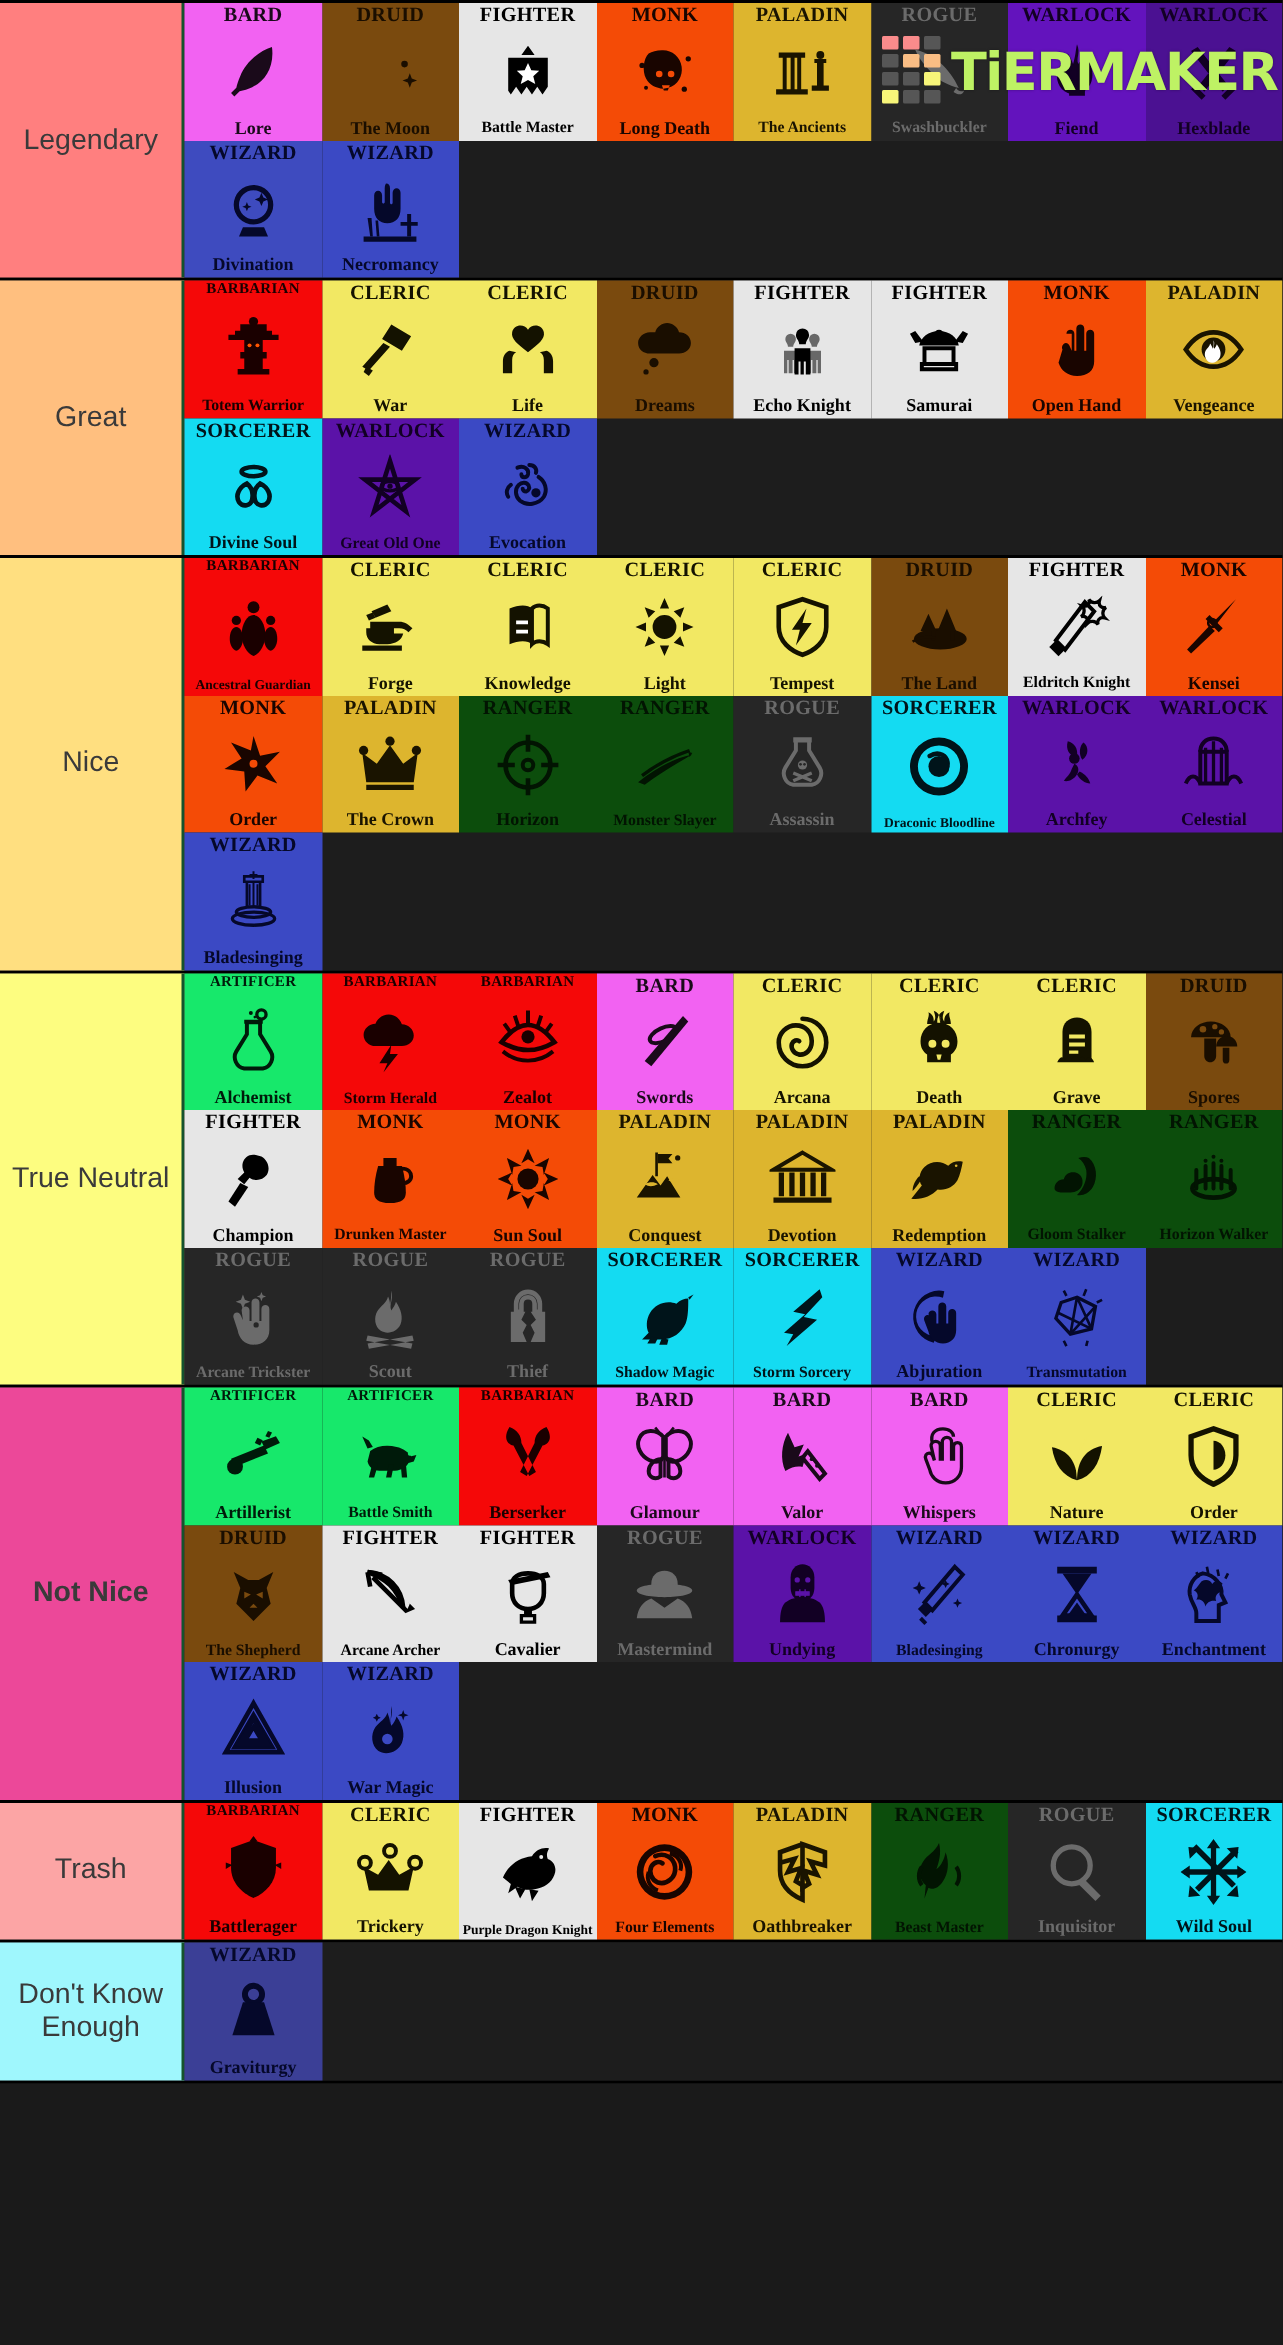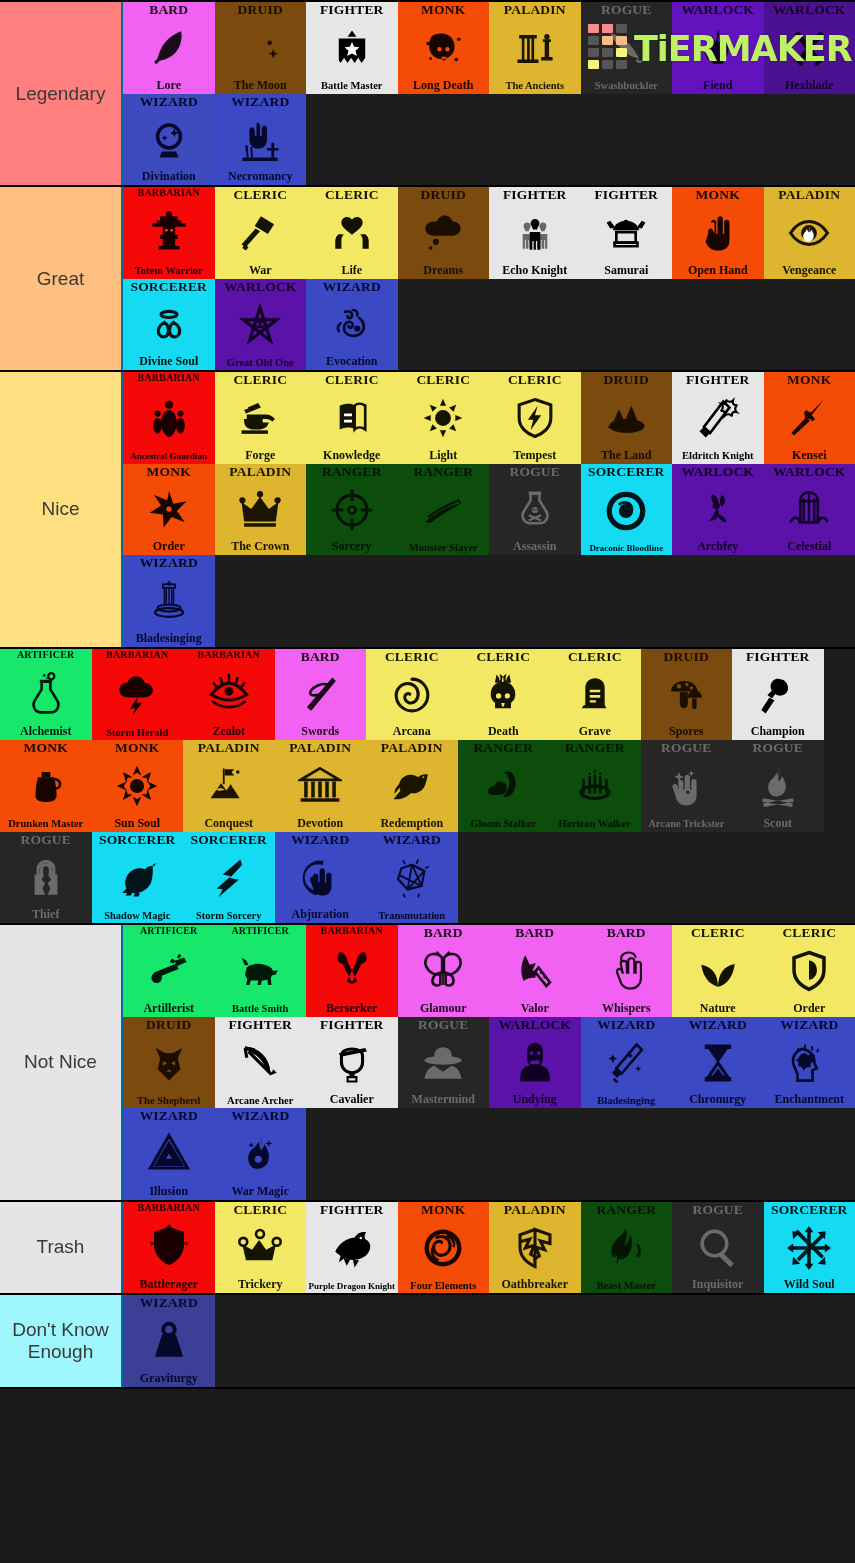--- a/index.html
+++ b/index.html
@@ -25,21 +25,21 @@
     width: 123px;
     min-width: 123px;
     display: flex;
     align-items: center;
     justify-content: center;
     text-align: center;
     font-size: 19px;
     color: #3a3a3a;
     line-height: 1.15;
     padding: 4px 3px;
-    border-right: 2px solid #0369a1;
+    border-right: 2px solid #14532d;
     font-family: "Liberation Sans", sans-serif;
   }
   .tier-items {
     flex: 1;
     display: flex;
     flex-wrap: wrap;
     align-content: flex-start;
     background: #1d1d1d;
   }
   .card {
@@ -497,21 +497,21 @@
         </div>
         <div class="card" style="background: rgb(12, 77, 12); color: rgb(2, 20, 2);">
           <div class="cls">RANGER</div>
           <div class="glyph">
             <svg viewBox="0 0 100 100" width="44" height="44" fill="currentColor">
               <circle cx="50" cy="50" r="34" fill="none" stroke="currentColor" stroke-width="7"></circle>
               <circle cx="50" cy="50" r="8" fill="none" stroke="currentColor" stroke-width="6"></circle>
               <path d="M50 4v26M50 70v26M4 50h26M70 50h26" stroke="currentColor" stroke-width="7"></path>
             </svg>
           </div>
-          <div class="sub">Sorcery</div>
+          <div class="sub">Horizon</div>
         </div>
         <div class="card" style="background: rgb(12, 77, 12); color: rgb(2, 20, 2);">
           <div class="cls">RANGER</div>
           <div class="glyph">
             <svg viewBox="0 0 100 100" width="44" height="44" fill="currentColor">
               <path d="M10 76c28-22 54-36 82-42-24 14-48 28-72 46z"></path>
               <path d="M16 66c24-18 48-30 72-38" fill="none" stroke="currentColor" stroke-width="5"></path>
               <path d="M86 30l6 2-4 6z"></path>
             </svg>
           </div>
@@ -575,20 +575,21 @@
               <ellipse cx="50" cy="66" rx="26" ry="8" fill="none" stroke="currentColor" stroke-width="5"></ellipse>
               <ellipse cx="50" cy="76" rx="32" ry="10" fill="none" stroke="currentColor" stroke-width="5"></ellipse>
               <path d="M50 4v12M44 10h12" stroke="currentColor" stroke-width="3"></path>
             </svg>
           </div>
           <div class="sub">Bladesinging</div>
         </div>
       </div>
     </div>
     <div class="tier-row">
+      <div class="tier-label" style="background: rgb(253, 253, 128);">True Neutral</div>
       <div class="tier-items">
         <div class="card" style="background: rgb(23, 232, 107); color: rgb(0, 26, 10);">
           <div class="cls small">ARTIFICER</div>
           <div class="glyph">
             <svg viewBox="0 0 100 100" width="44" height="44" fill="currentColor">
               <path d="M40 24h20v18l16 26c6 10 0 24-12 26H36c-12-2-18-16-12-26l16-26z" fill="none" stroke="currentColor" stroke-width="6"></path>
               <path d="M36 20h28v6H36z"></path>
               <circle cx="62" cy="12" r="7" fill="none" stroke="currentColor" stroke-width="5"></circle>
               <circle cx="46" cy="10" r="3"></circle>
               <circle cx="52" cy="16" r="2"></circle>
@@ -831,21 +832,21 @@
               <path d="M50 20l28 14-6 34-32 8-22-24 8-24z" fill="none" stroke="currentColor" stroke-width="5"></path>
               <path d="M50 20L40 76M22 44l50 24M78 34L40 76M50 20l22 48" stroke="currentColor" stroke-width="4"></path>
               <path d="M30 10l4 8M64 8l-4 10M88 24l-8 4M30 86l4 8M66 86l-2 8" stroke="currentColor" stroke-width="4"></path>
             </svg>
           </div>
           <div class="sub small">Transmutation</div>
         </div>
       </div>
     </div>
     <div class="tier-row">
-      <div class="tier-label" style="background: #e5e5e5;">Not Nice</div>
+      <div class="tier-label" style="background: #ec4899; font-weight: bold;">Not Nice</div>
       <div class="tier-items">
         <div class="card" style="background: rgb(23, 232, 107); color: rgb(0, 26, 10);">
           <div class="cls small">ARTIFICER</div>
           <div class="glyph">
             <svg viewBox="0 0 100 100" width="44" height="44" fill="currentColor">
               <path d="M16 58l50-20 6 12-50 20z"></path>
               <path d="M62 32l22-8 6 10-22 10z"></path>
               <circle cx="22" cy="70" r="12"></circle>
               <path d="M56 26l8 4-4 8-8-4z"></path>
               <path d="M72 16l6 2-4 8-6-2z"></path>
@@ -1039,21 +1040,21 @@
               <path d="M52 12c4 14-4 20 0 30 4-4 6-8 8-14 10 14 13 28 8 40-6 14-24 20-36 12-10-8-12-24-4-36 6-8 16-12 18-22 2 6 4 10 4 16 2-10 2-18 2-26z"></path>
               <circle cx="46" cy="62" r="8" fill="#3b49c4"></circle>
               <path d="M70 18l2 6 6 2-6 2-2 6-2-6-6-2 6-2zM30 24l2 4 4 2-4 2-2 4-2-4-4-2 4-2z"></path>
             </svg>
           </div>
           <div class="sub">War Magic</div>
         </div>
       </div>
     </div>
     <div class="tier-row">
-      <div class="tier-label" style="background: #e5e5e5;">Trash</div>
+      <div class="tier-label" style="background: #fca5a5;">Trash</div>
       <div class="tier-items">
         <div class="card" style="background: rgb(245, 8, 8); color: rgb(26, 0, 0);">
           <div class="cls small">BARBARIAN</div>
           <div class="glyph">
             <svg viewBox="0 0 100 100" width="44" height="44" fill="currentColor">
               <path d="M50 6l34 12v30c0 22-16 38-34 46C32 86 16 70 16 48V18z"></path>
               <path d="M8 40l10 4-10 6zM92 40l-10 4 10 6zM50 0l-6 8h12z"></path>
             </svg>
           </div>
           <div class="sub">Battlerager</div>

